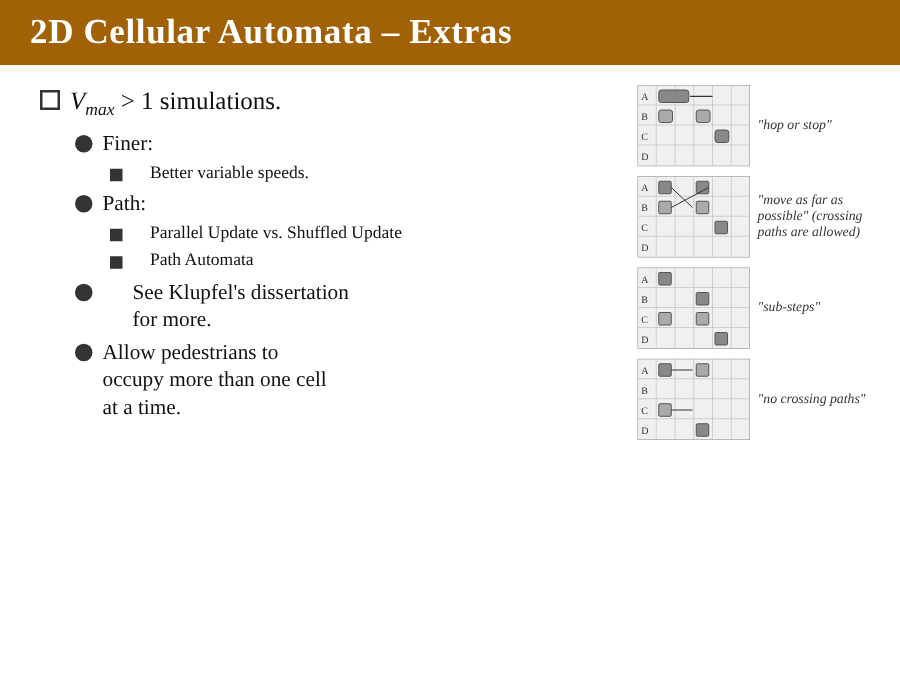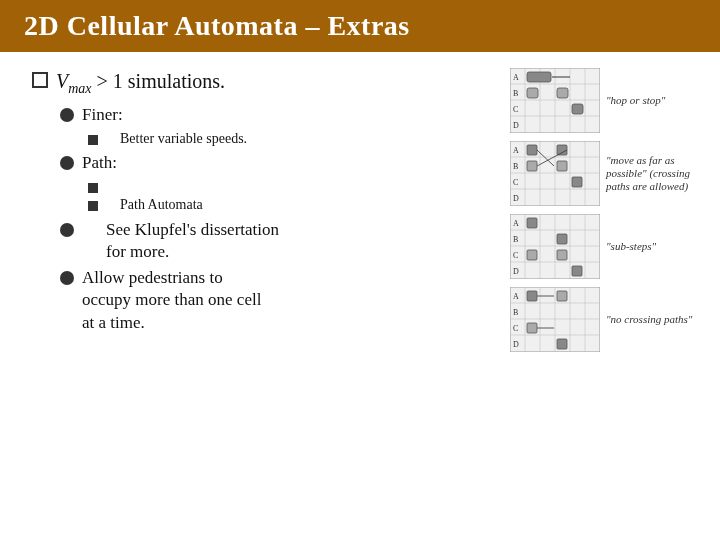--- a/index.html
+++ b/index.html
@@ -184,20 +184,21 @@
         <div class="level3-text">Better variable speeds.</div>
       </div>
 
       <div class="level2">
         <div class="level2-bullet"></div>
         <div class="level2-text">Path:</div>
       </div>
 
       <div class="level3">
         <div class="level3-bullet"></div>
+        <div class="level3-text">Parallel Update vs. Shuffled Update</div>
       </div>
 
       <div class="level3">
         <div class="level3-bullet"></div>
         <div class="level3-text">Path Automata</div>
       </div>
 
       <div class="level2" style="margin-top:4px;gap:32px;">
         <div class="level2-bullet"></div>
         <div class="level2-text">See Klupfel's dissertation<br>for more.</div>

